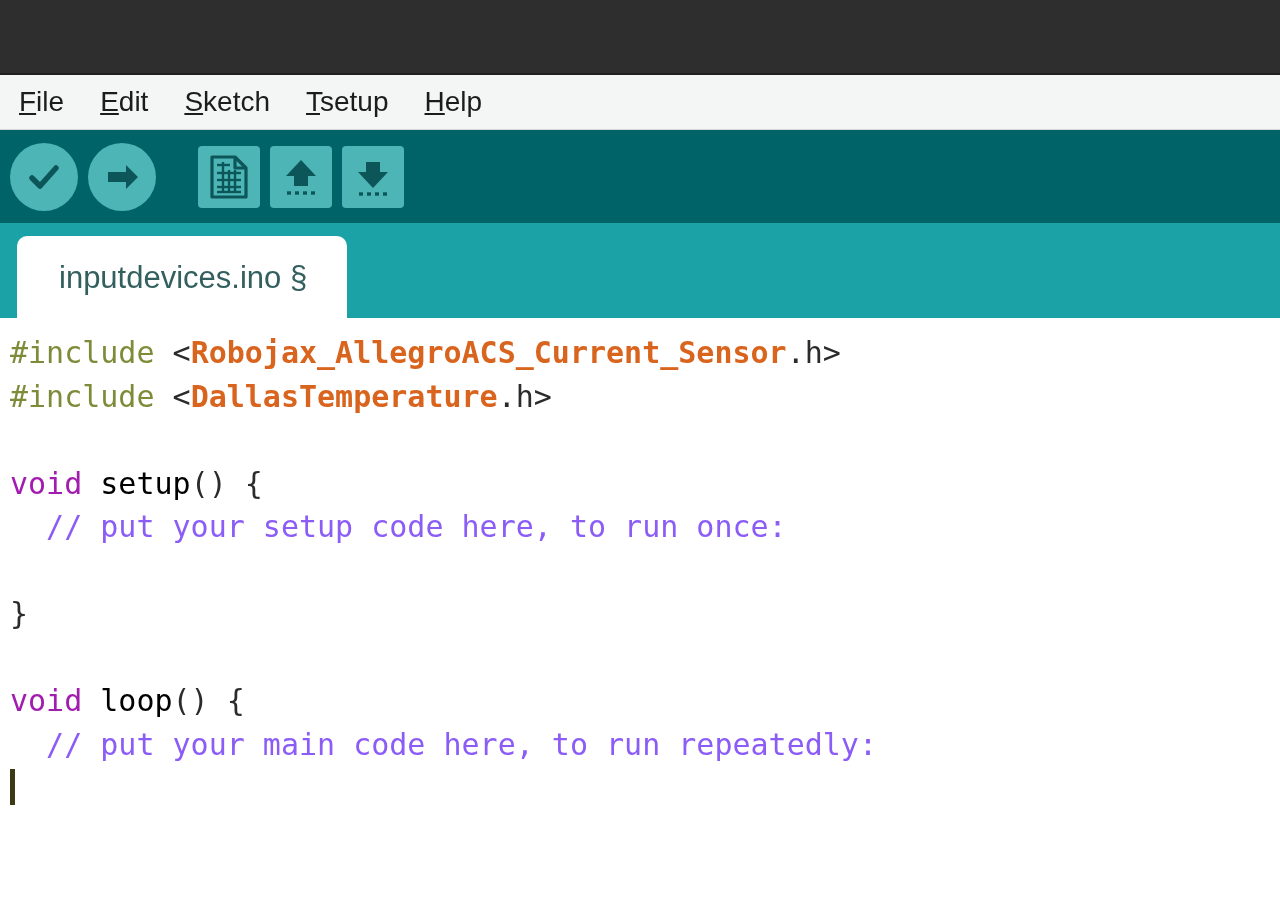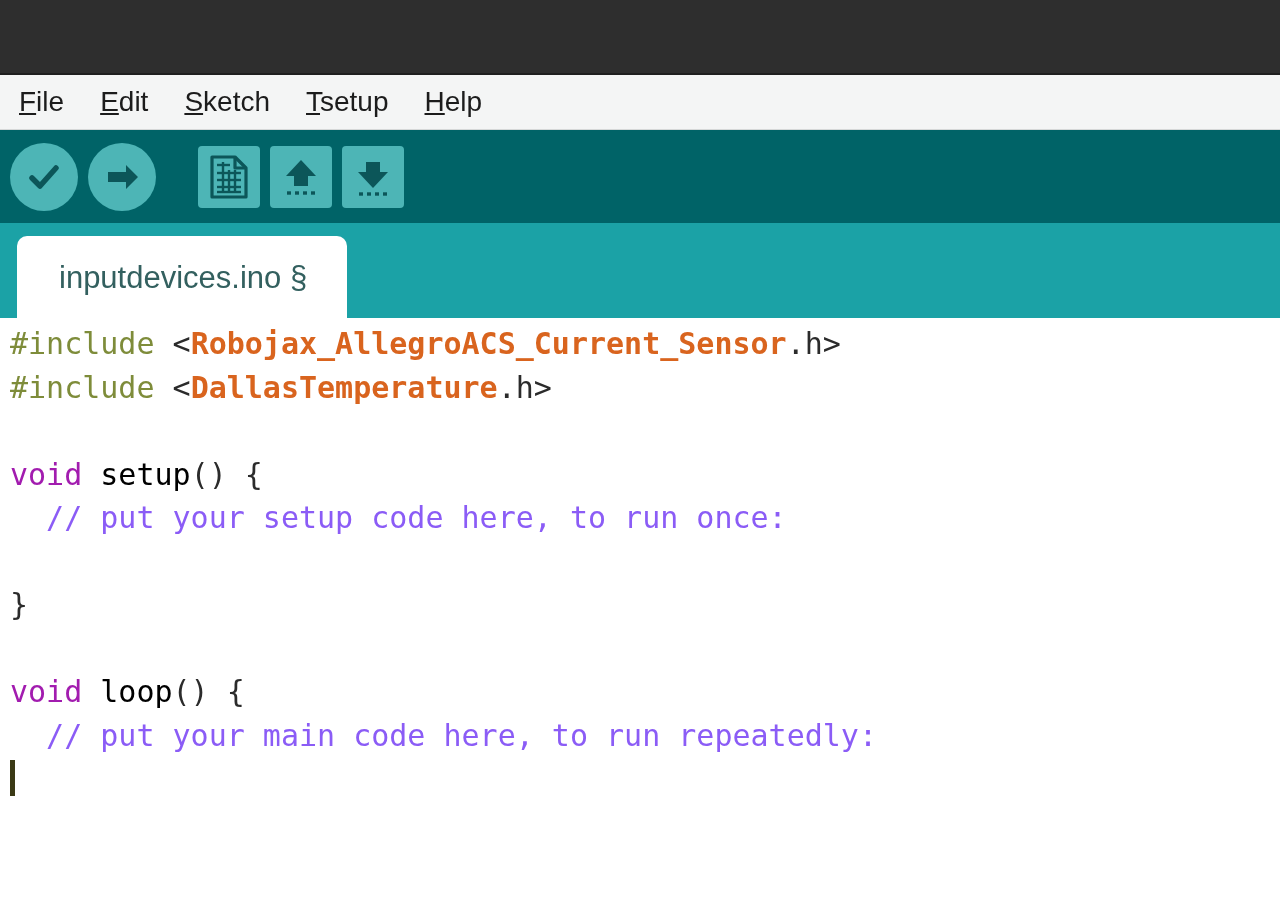--- a/index.html
+++ b/index.html
@@ -121,20 +121,21 @@
     font-family: "Liberation Sans", sans-serif;
   }
 
   
   .editor {
     flex: 1 1 auto;
     background: #ffffff;
     overflow: hidden;
     padding: 4px 0 12px 10px;
     position: relative;
+    margin-top: 9px;
   }
   .code {
     font-family: "DejaVu Sans Mono", monospace;
     font-size: 30px;
     line-height: 43.5px;
     white-space: pre;
     color: #2b2b2b;
   }
   .ln { display: block; height: 43.5px; }
   .tok-pre   { color: #7e8c3a; }      

